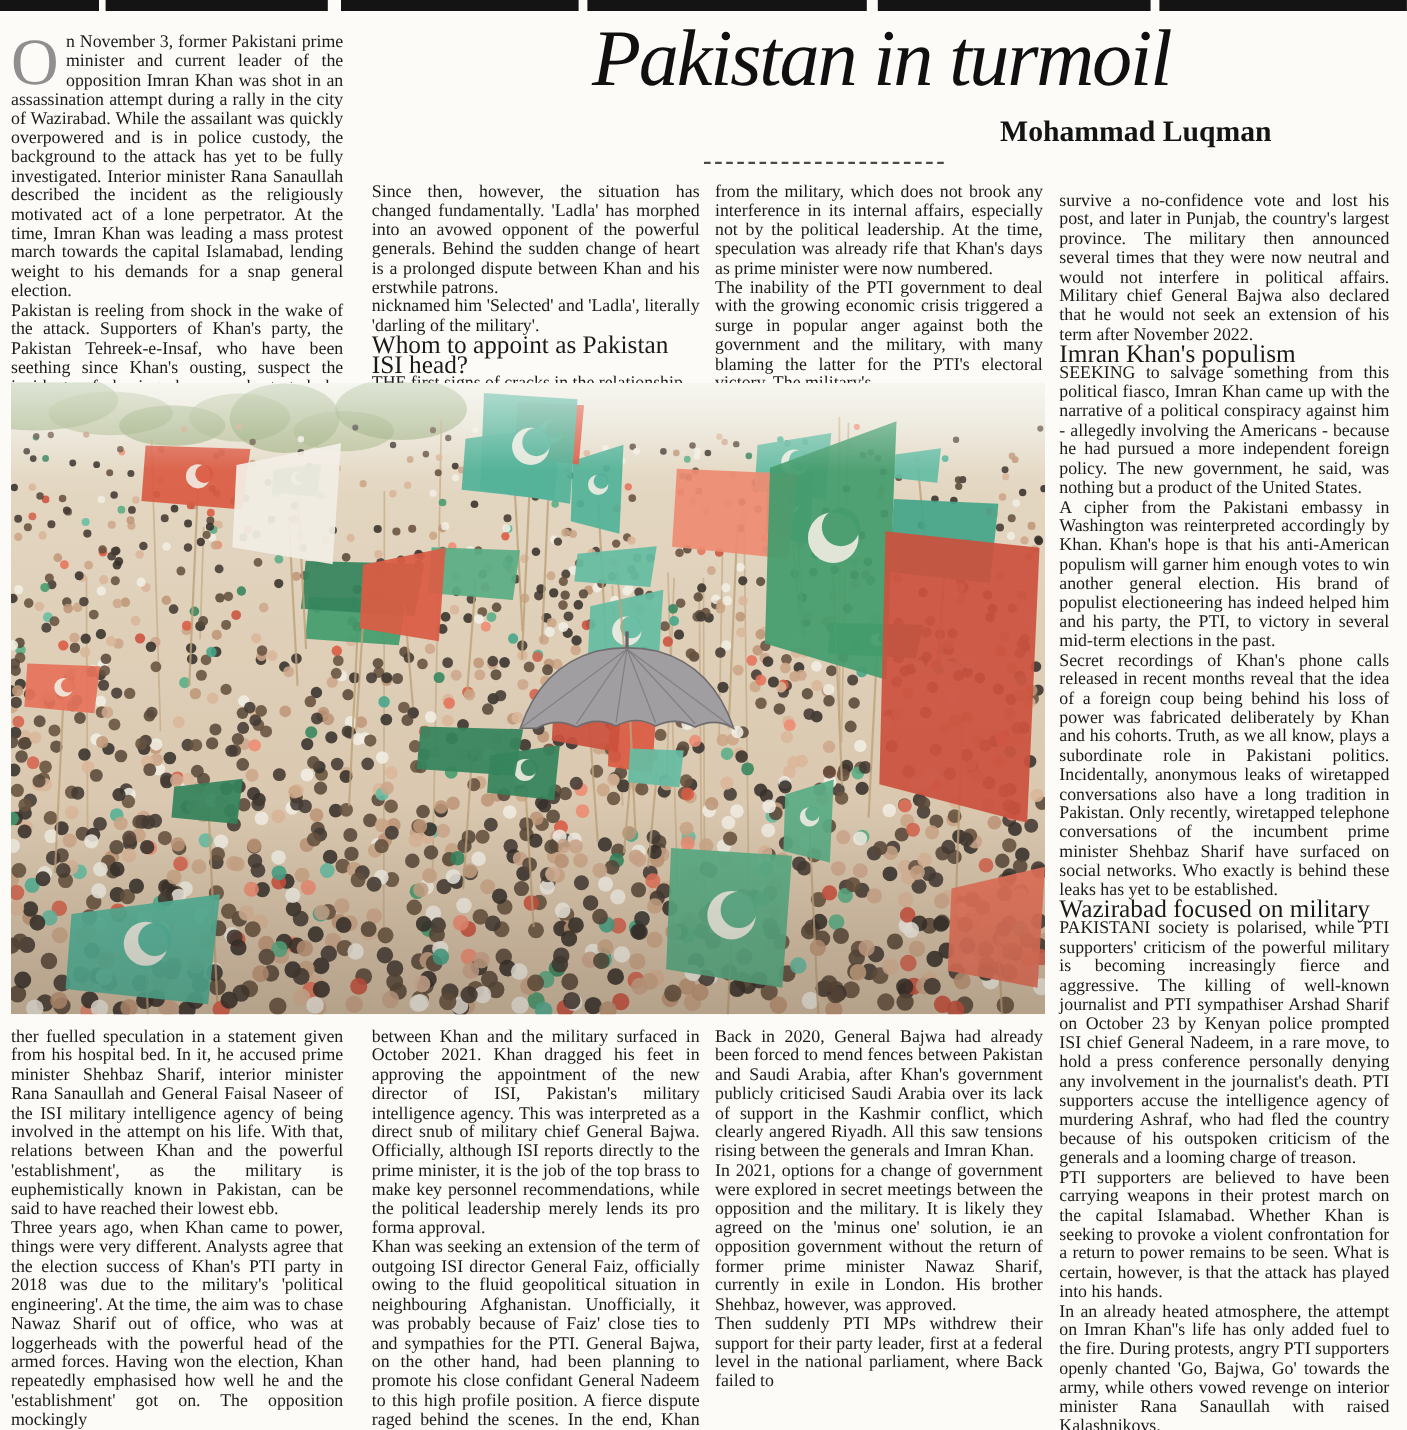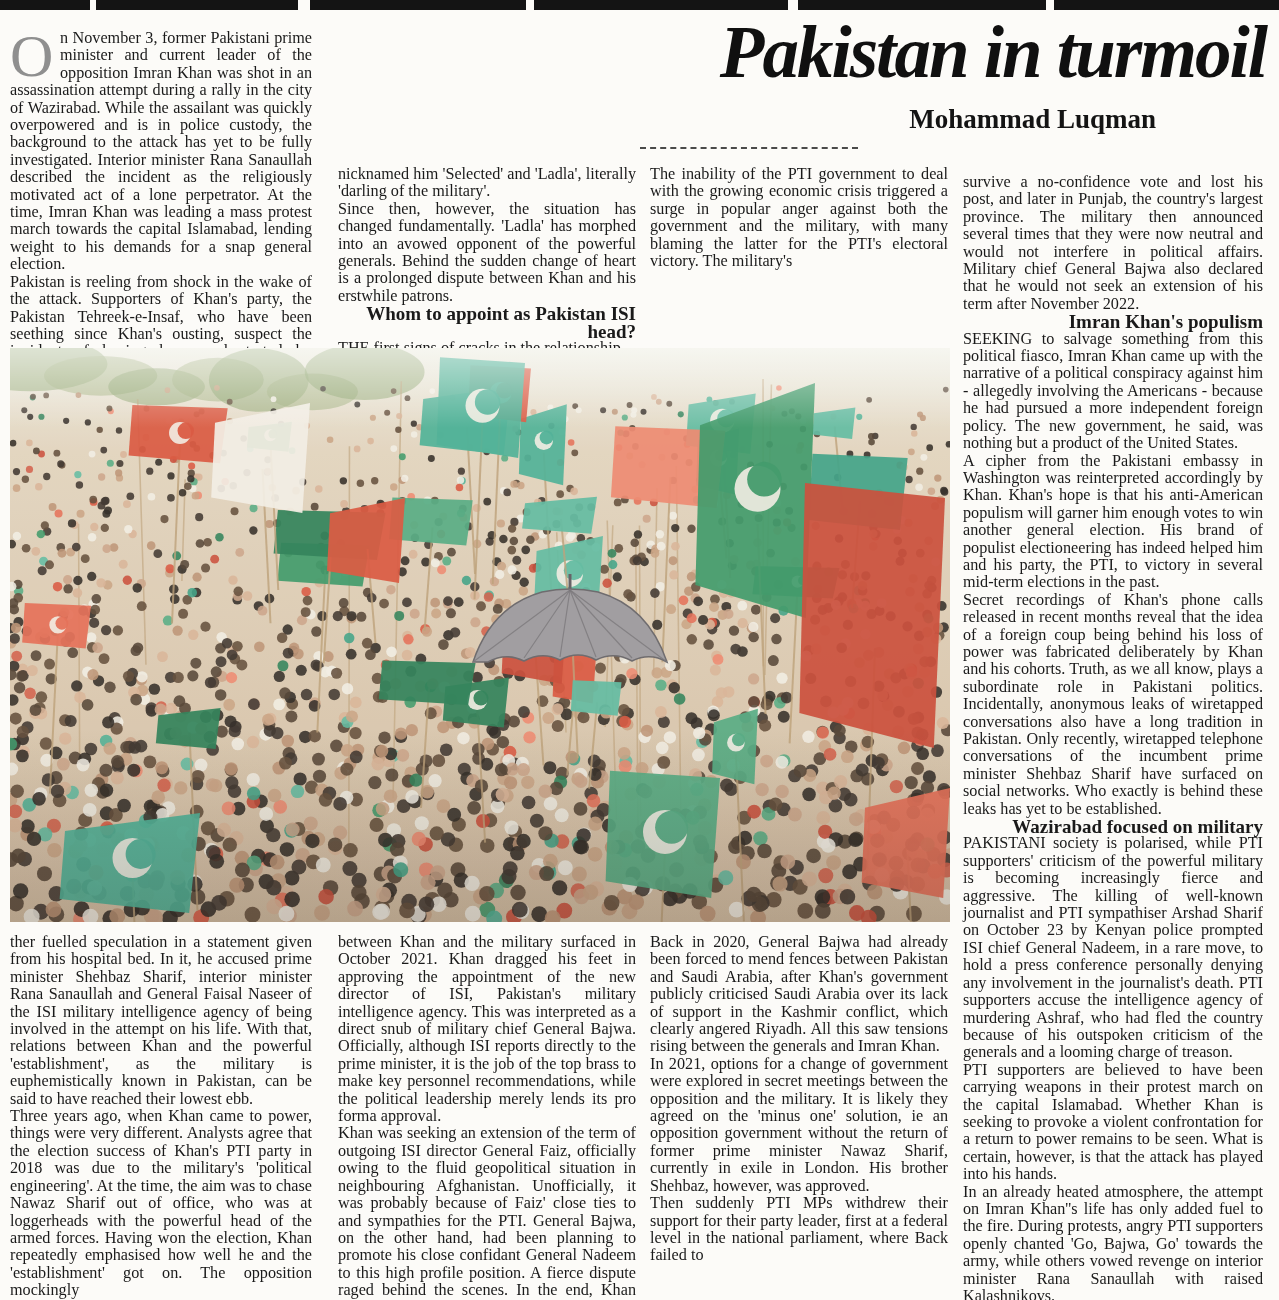--- a/index.html
+++ b/index.html
@@ -6,31 +6,31 @@
   body{width:1279px;height:1300px;background:#fcfbf8;overflow:hidden;
        font-family:"Liberation Serif", serif;color:#1a1a1a;}
   #page{position:relative;width:1279px;height:1300px;}
 
   
   .topbar{position:absolute;left:0;top:0;width:1279px;height:10px;background:#141414;}
   .topbar .gap{position:absolute;top:0;height:10px;background:#fcfbf8;}
 
   
   .headline{position:absolute;left:336px;top:4px;width:930px;height:100px;
-            text-align:right;font-size:73px;font-weight:bold;font-style:italic;
+            text-align:center;font-size:73px;font-weight:normal;font-style:italic;
             letter-spacing:-2px;color:#101010;line-height:98px;white-space:nowrap;}
   .byline{position:absolute;left:336px;top:104px;width:820px;text-align:right;
           font-size:27px;font-weight:bold;color:#141414;}
   .byline-rule{position:absolute;left:640px;top:147px;width:218px;height:0;
                border-top:2px dashed #4a4a4a;}
 
   
   .col{position:absolute;font-size:16.2px;line-height:17.4px;text-align:justify;}
   .para{margin:0;}
-  .subhead{margin:0;font-size:19px;font-weight:bold;line-height:17.4px;text-align:right;}
+  .subhead{margin:0;font-size:23px;font-weight:normal;line-height:17.4px;text-align:left;}
   .dropcap{float:left;width:46px;font-size:60px;line-height:48px;height:48px;
            color:#8f8f8f;text-align:left;font-weight:normal;margin:2px 4px 0 0;}
 
   #col1-top {left:10px; top:30px; width:302px;height:316px;}
   #col2-top {left:338px;top:166px;width:298px;height:180px;}
   #col3-top {left:650px;top:166px;width:298px;height:180px;}
   #col4     {left:963px;top:174px;width:300px;height:1128px;}
   #col1-bot {left:10px; top:934px;width:302px;height:364px;}
   #col2-bot {left:338px;top:934px;width:298px;height:364px;}
   #col3-bot {left:650px;top:934px;width:298px;height:364px;}
@@ -54,26 +54,27 @@
 
   <div class="headline">Pakistan in turmoil</div>
   <div class="byline">Mohammad Luqman</div>
   <div class="byline-rule"></div>
 
   <div id="col1-top" class="col">
       <p class="para"><span class="dropcap">O</span>n November 3, former Pakistani prime minister and current leader of the opposition Imran Khan was shot in an assassination attempt during a rally in the city of Wazirabad. While the assailant was quickly overpowered and is in police custody, the background to the attack has yet to be fully investigated. Interior minister Rana Sanaullah described the incident as the religiously motivated act of a lone perpetrator. At the time, Imran Khan was leading a mass protest march towards the capital Islamabad, lending weight to his demands for a snap general election.</p>
       <p class="para">Pakistan is reeling from shock in the wake of the attack. Supporters of Khan's party, the Pakistan Tehreek-e-Insaf, who have been seething since Khan's ousting, suspect the incident of having been orchestrated by shadowy military elements, while Khan himself fur-</p>
     </div>
   <div id="col2-top" class="col">
+      <p class="para">Since then, however, the situation has changed fundamentally. 'Ladla' has morphed into an avowed opponent of the powerful generals. Behind the sudden change of heart is a prolonged dispute between Khan and his erstwhile patrons.</p>
       <p class="para">nicknamed him 'Selected' and 'Ladla', literally 'darling of the military'.</p>
-      <p class="para">Since then, however, the situation has changed fundamentally. 'Ladla' has morphed into an avowed opponent of the powerful generals. Behind the sudden change of heart is a prolonged dispute between Khan and his erstwhile patrons.</p>
       <h3 class="subhead">Whom to appoint as Pakistan ISI head?</h3>
       <p class="para">THE first signs of cracks in the relationship</p>
     </div>
   <div id="col3-top" class="col">
+      <p class="para">from the military, which does not brook any interference in its internal affairs, especially not by the political leadership. At the time, speculation was already rife that Khan's days as prime minister were now numbered.</p>
       <p class="para">The inability of the PTI government to deal with the growing economic crisis triggered a surge in popular anger against both the government and the military, with many blaming the latter for the PTI's electoral victory. The military's</p>
     </div>
   <div id="col4" class="col">
       <p class="para">survive a no-confidence vote and lost his post, and later in Punjab, the country's largest province. The military then announced several times that they were now neutral and would not interfere in political affairs. Military chief General Bajwa also declared that he would not seek an extension of his term after November 2022.</p>
       <h3 class="subhead">Imran Khan's populism</h3>
       <p class="para">SEEKING to salvage something from this political fiasco, Imran Khan came up with the narrative of a political conspiracy against him - allegedly involving the Americans - because he had pursued a more independent foreign policy. The new government, he said, was nothing but a product of the United States.</p>
       <p class="para">A cipher from the Pakistani embassy in Washington was reinterpreted accordingly by Khan. Khan's hope is that his anti-American populism will garner him enough votes to win another general election. His brand of populist electioneering has indeed helped him and his party, the PTI, to victory in several mid-term elections in the past.</p>
       <p class="para">Secret recordings of Khan's phone calls released in recent months reveal that the idea of a foreign coup being behind his loss of power was fabricated deliberately by Khan and his cohorts. Truth, as we all know, plays a subordinate role in Pakistani politics. Incidentally, anonymous leaks of wiretapped conversations also have a long tradition in Pakistan. Only recently, wiretapped telephone conversations of the incumbent prime minister Shehbaz Sharif have surfaced on social networks. Who exactly is behind these leaks has yet to be established.</p>
       <h3 class="subhead">Wazirabad focused on military</h3>
       <p class="para">PAKISTANI society is polarised, while PTI supporters' criticism of the powerful military is becoming increasingly fierce and aggressive. The killing of well-known journalist and PTI sympathiser Arshad Sharif on October 23 by Kenyan police prompted ISI chief General Nadeem, in a rare move, to hold a press conference personally denying any involvement in the journalist's death. PTI supporters accuse the intelligence agency of murdering Ashraf, who had fled the country because of his outspoken criticism of the generals and a looming charge of treason.</p>

